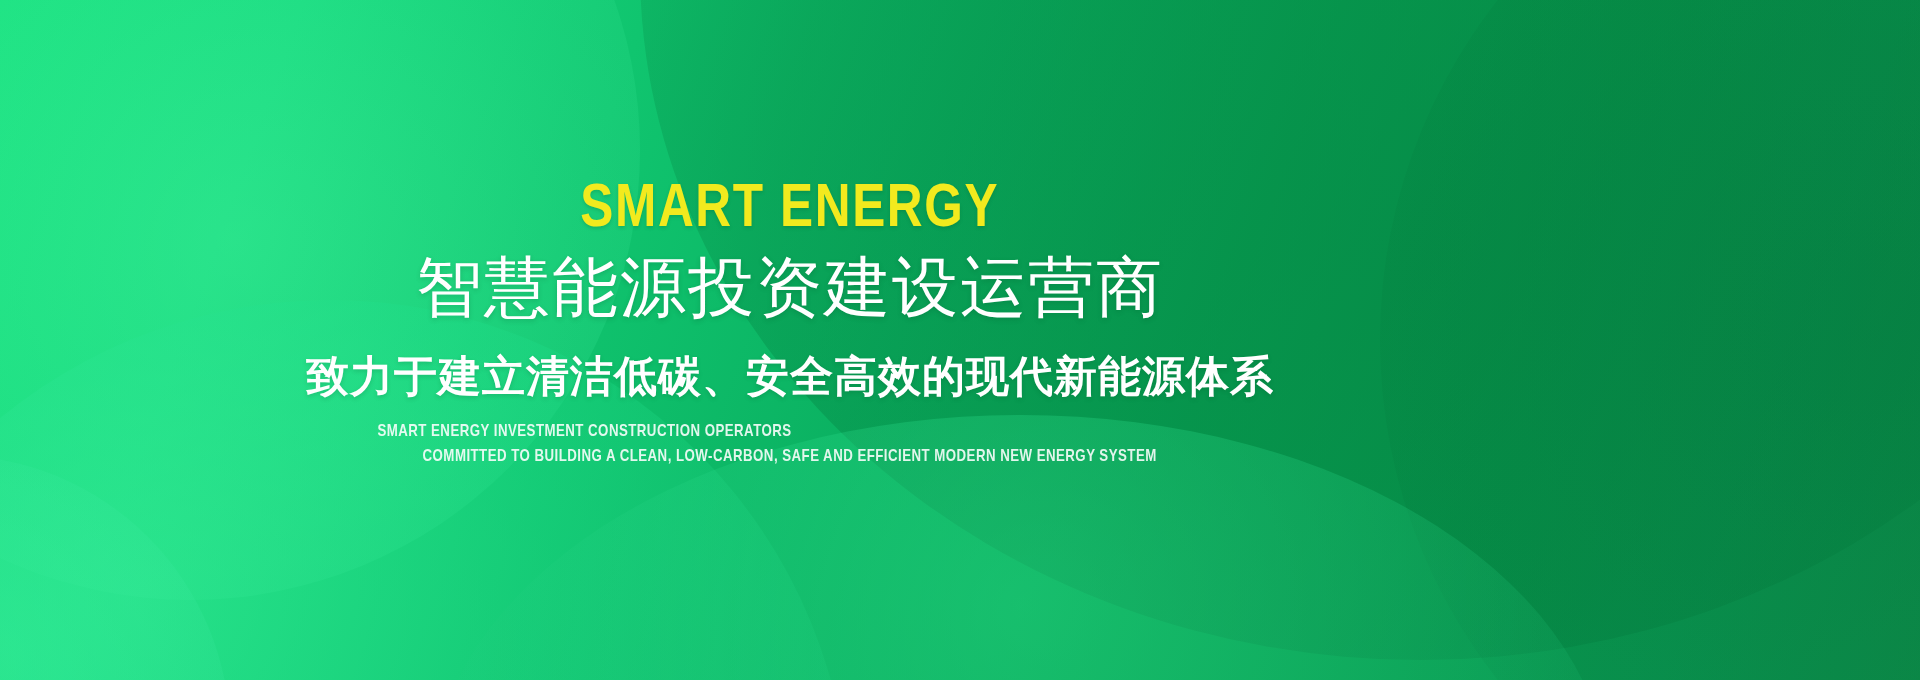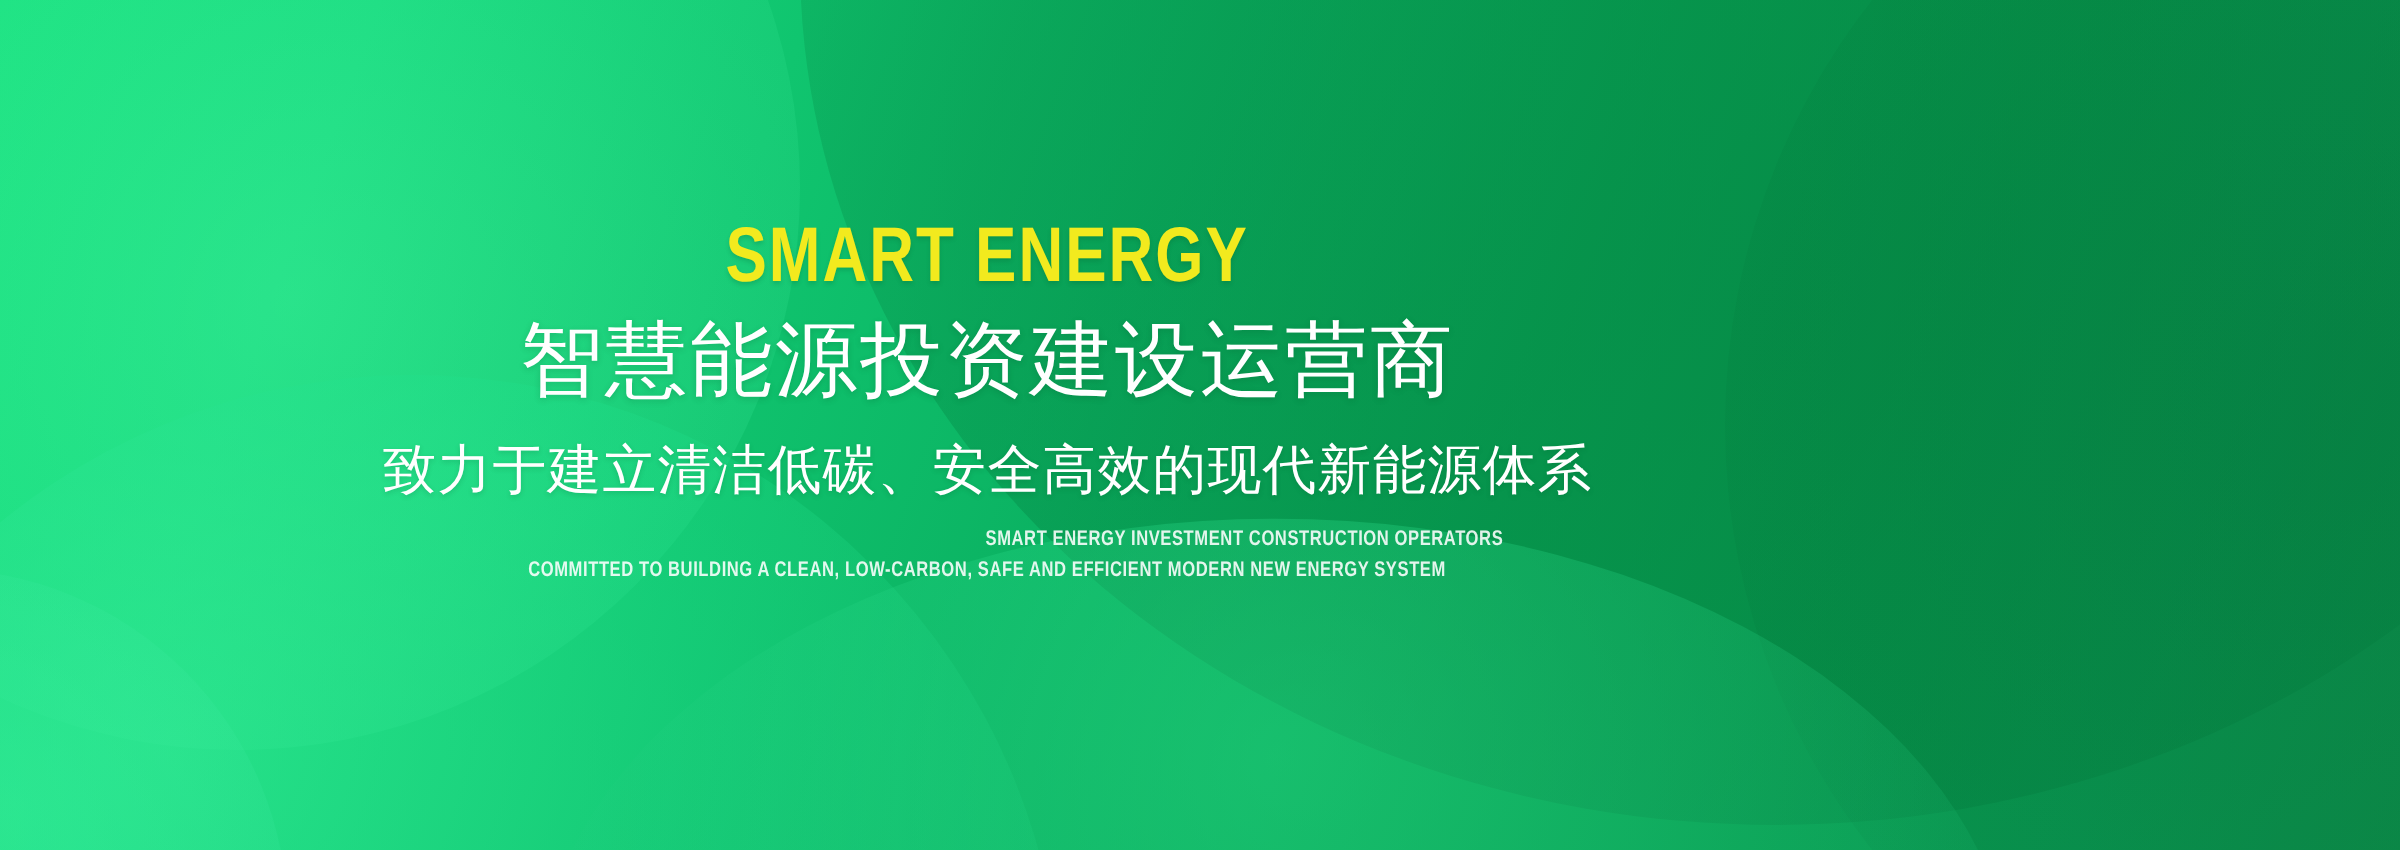--- a/index.html
+++ b/index.html
@@ -139,31 +139,31 @@
     letter-spacing: 2px;
     white-space: nowrap;
     text-shadow: 0 2px 5px rgba(0, 70, 35, 0.20);
   }
 
   .subtitle-cn {
     margin-top: 26px;
     color: #ffffff;
     font-size: 43px;
     line-height: 52px;
-    font-weight: normal;
+    font-weight: bold;
     letter-spacing: 1px;
     white-space: nowrap;
     text-shadow: 0 2px 4px rgba(0, 70, 35, 0.18);
   }
 
   .tagline-wrap {
     margin-top: 16px;
     display: flex;
     flex-direction: column;
-    align-items: flex-end;
+    align-items: flex-start;
   }
   .tagline {
     color: rgba(255, 255, 255, 0.88);
     font-size: 17px;
     line-height: 25px;
     font-weight: bold;
     letter-spacing: 0.6px;
     transform: scaleX(0.78);
     transform-origin: center center;
     white-space: nowrap;

